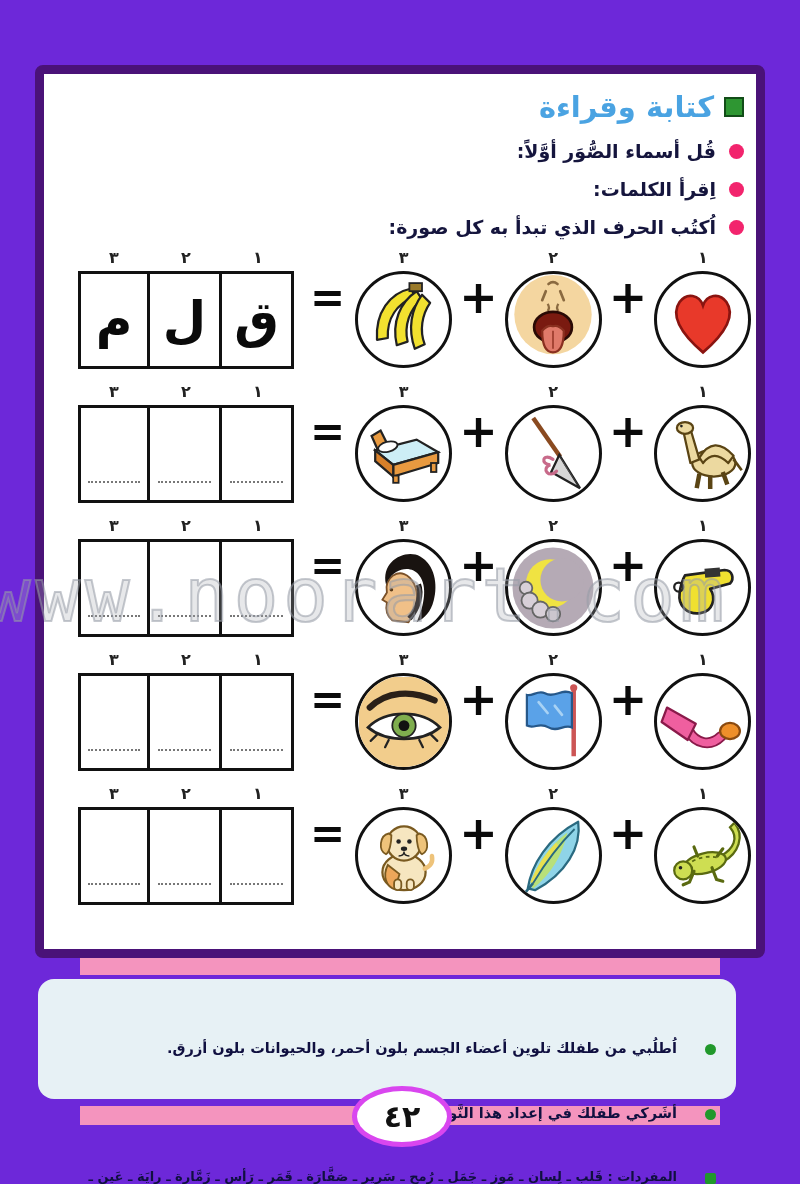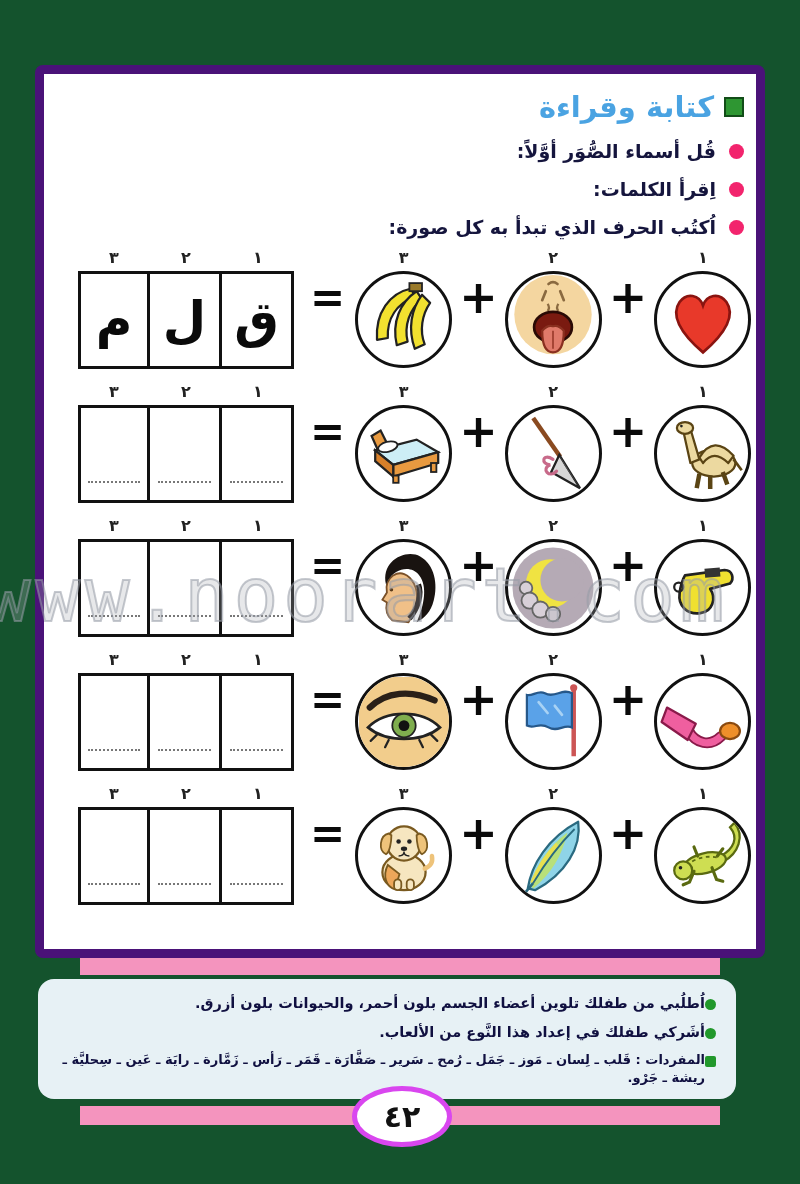--- a/index.html
+++ b/index.html
@@ -1,17 +1,17 @@
 <!DOCTYPE html>
 <html lang="ar"><head>
 <meta charset="utf-8">
 <style>
   * { margin:0; padding:0; box-sizing:border-box; }
   body { background:#ffffff; font-family:"DejaVu Sans", sans-serif; }
-  .page { position:relative; width:800px; height:1184px; background:#14532d; overflow:hidden; }
+  .page { position:relative; width:800px; height:1184px; background:#6d28d9; overflow:hidden; }
 
   
   .frame {
     position:absolute; left:35px; top:65px; width:730px; height:893px;
     border:9px solid #4a1278; border-radius:8px; background:#ffffff;
   }
 
   
   .header { direction:rtl; padding:16px 12px 0 0; }
   .title-row { display:flex; align-items:center; gap:10px; }
@@ -53,21 +53,21 @@
   }
 
   
   .pink-strip { position:absolute; background:#f494be; }
   .strip1 { left:80px; top:958px; width:640px; height:17px; }
   .strip2 { left:80px; top:1106px; width:640px; height:19px; z-index:1; }
   .blue-panel {
     position:absolute; left:38px; top:979px; width:698px; height:120px;
     background:#e7f1f5; border-radius:16px; direction:rtl; padding:15px 20px 0 14px; z-index:2;
   }
-  .note { display:flex; align-items:flex-start; gap:0; margin-bottom:9px; }
+  .note { display:flex; align-items:flex-start; gap:28px; margin-bottom:9px;margin-top:45px; }
   .g-marker { width:11px; height:11px; background:#21982b; border-radius:50%; flex:0 0 auto; margin-top:5px; }
   .g-marker.square { border-radius:2px; }
   .note-text { color:#101040; font-size:14.5px; font-weight:bold; line-height:1.35; }
   .note.vocab .note-text { font-size:13px;text-align:right; }
   .page-oval {
     position:absolute; left:352px; top:1086px; width:100px; height:61px; z-index:3;
     background:#fff; border:5px solid #d946ef; border-radius:50%;
     display:flex; align-items:center; justify-content:center;
     font-size:30px; font-weight:bold; color:#111;
   }

